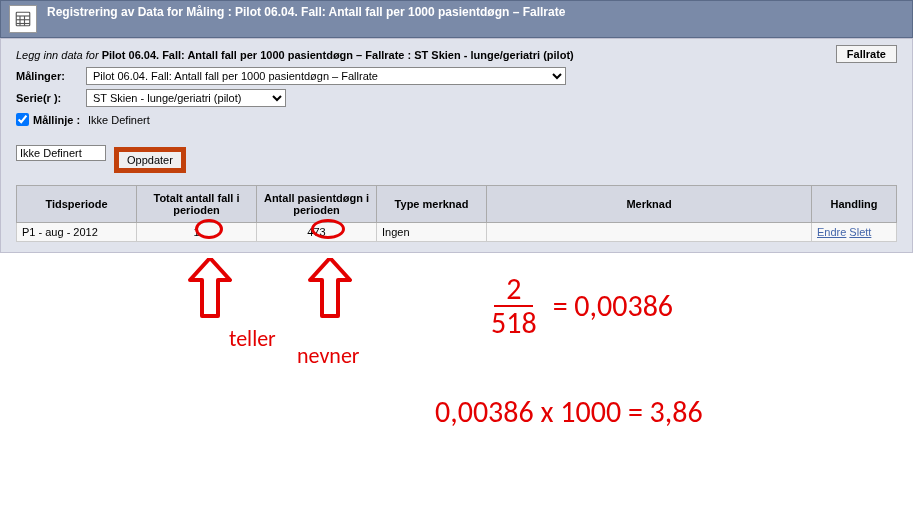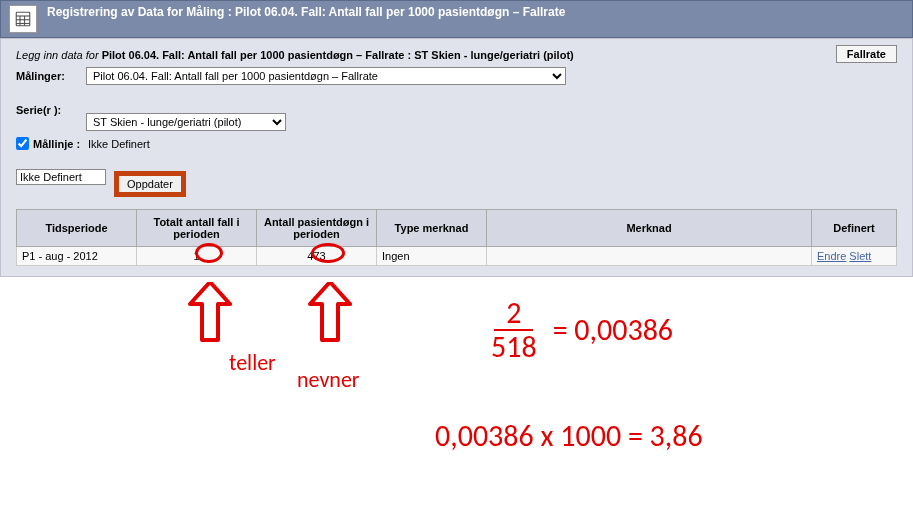--- a/index.html
+++ b/index.html
@@ -16,21 +16,21 @@
     .btn-back { background: #f5f5f5; border: 1px solid #888; padding: 2px 10px; font-weight: bold; font-size: 11px; cursor: pointer; }
     
     .instruction { font-size: 11px; margin-bottom: 6px; }
     .instruction .italic { font-style: italic; }
     .instruction .bold { font-weight: bold; }
     
     .form-row { display: flex; align-items: center; margin-bottom: 4px; }
     .form-label { font-weight: bold; font-size: 11px; min-width: 70px; }
     .form-select { flex: 0 1 auto; font-size: 11px; padding: 1px 2px; border: 1px solid #888; background: #fff; }
     .form-select.long { width: 480px; }
-    .form-select.med { width: 200px; margin-top: 24px; }
+    .form-select.med { width: 200px; }
     
     .checkbox-row { display: flex; align-items: center; margin: 6px 0; }
     .checkbox-row input { margin-right: 4px; }
     
     .action-row { display: flex; align-items: center; margin-top: 4px; margin-bottom: 12px; }
     .action-row input[type=text] { width: 90px; font-size: 11px; padding: 1px 3px; border: 1px solid #888; margin-right: 8px; }
     .action-row button { font-size: 11px; padding: 2px 8px; border: 5px solid #c2410c; background: #f0f0f0; cursor: pointer; margin-top: 15px; }
     
     .data-table { width: 100%; border-collapse: collapse; font-size: 11px; }
     .data-table th { background: #d5d8e2; border: 1px solid #aaa; padding: 6px 4px; text-align: center; font-weight: bold; vertical-align: middle; }
@@ -115,21 +115,21 @@
   </div>
 
   <table class="data-table">
     <thead>
       <tr>
         <th class="col-period">Tidsperiode</th>
         <th class="col-num">Totalt antall fall i perioden</th>
         <th class="col-num">Antall pasientdøgn i perioden</th>
         <th class="col-type">Type merknad</th>
         <th>Merknad</th>
-        <th class="col-action">Definert</th>
+        <th class="col-action">Handling</th>
       </tr>
     </thead>
     <tbody>
       <tr>
         <td>P1 - aug - 2012</td>
         <td class="col-num">1</td>
         <td class="col-num">473</td>
         <td>Ingen</td>
         <td></td>
         <td><span class="link">Endre</span><span class="link">Slett</span></td>

